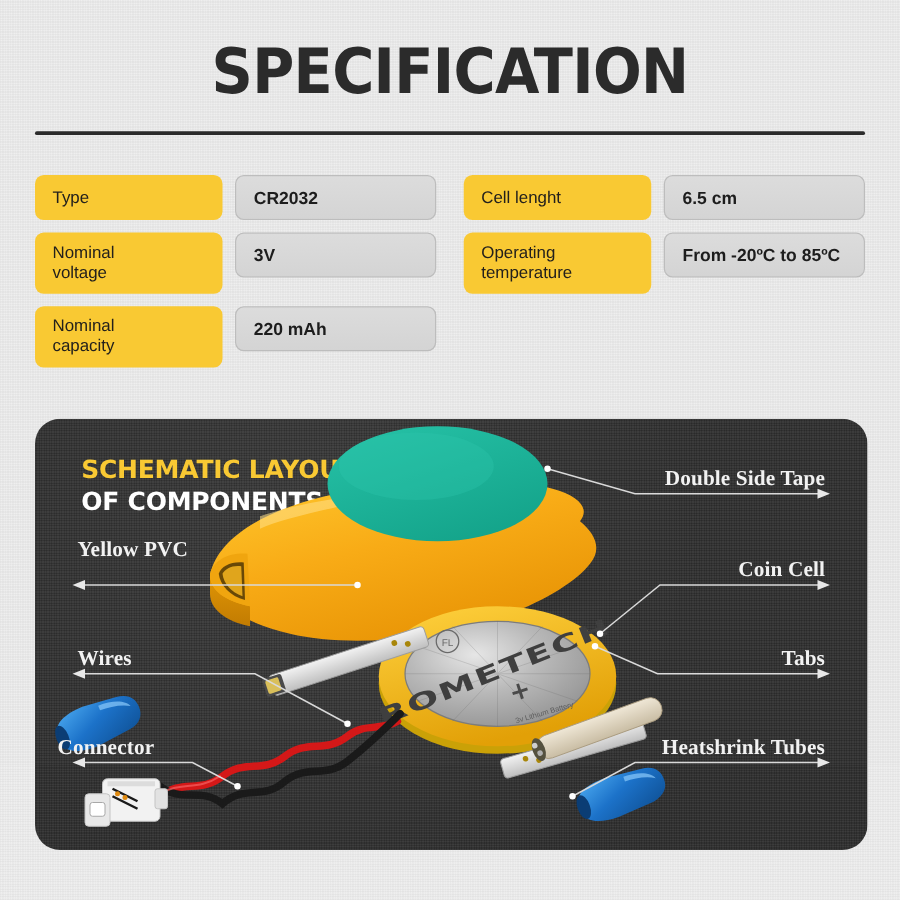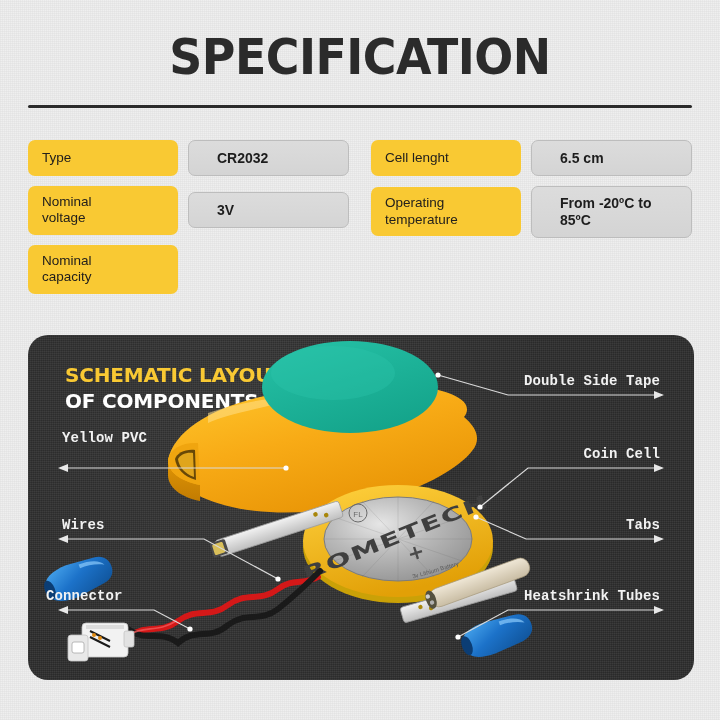--- a/index.html
+++ b/index.html
@@ -34,39 +34,39 @@
     position:absolute;left:28px;right:28px;top:105px;
     height:3px;background:#2b2b2b;border-radius:2px;
   }
 
   
   .spec{
     position:absolute;left:28px;top:140px;width:664px;
     display:grid;grid-template-columns:1fr 1fr;
     column-gap:22px;row-gap:10px;
   }
-  .spec-row{display:flex;gap:10px;align-items:center;}
+  .spec-row{display:flex;gap:10px;align-items:flex-start;}
   .spec-col-left .spec-key{flex:0 0 150px;}
   .spec-col-left .spec-val{flex:1 1 auto;}
   .spec-col-right .spec-key{flex:0 0 150px;}
   .spec-col-right .spec-val{flex:1 1 auto;}
   .spec-key{
     background:#f9c933;border-radius:7px;
     display:flex;align-items:center;
     padding:8px 14px;
     font-size:13.5px;color:#23201c;
     line-height:1.22;
     min-height:36px;
     box-sizing:border-box;
   }
   .spec-val{
     background:linear-gradient(180deg,#dcdcdc,#d4d4d4);
     border:1px solid #bdbdbd;border-radius:7px;
     display:flex;align-items:center;
-    padding:8px 28px;
+    padding:8px 14px;
     font-size:14px;font-weight:bold;color:#1d1d1d;
     line-height:1.2;
     min-height:36px;
     box-sizing:border-box;
   }
   .col{display:flex;flex-direction:column;row-gap:10px;}
 
   
   .panel{
     position:absolute;left:28px;top:335px;width:666px;height:345px;
@@ -82,22 +82,22 @@
     position:absolute;left:37px;top:28px;
     font-family:"DejaVu Sans", sans-serif;
     font-weight:bold;font-size:20px;line-height:1.28;
     letter-spacing:-0.2px;
   }
   .sch-title .l1{color:#f9c933;display:block;}
   .sch-title .l2{color:#ffffff;display:block;}
 
   .lbl{
     position:absolute;color:#f2f2f2;
-    font-size:14px;font-weight:bold;
-    font-family:Liberation Mono, monospace;
+    font-size:17px;font-weight:bold;
+    font-family:Liberation Serif, serif;
     white-space:nowrap;
     letter-spacing:.1px;
   }
 
   svg.leads{position:absolute;inset:0;width:666px;height:345px;pointer-events:none;}
   svg.art{position:absolute;inset:0;width:666px;height:345px;}
 </style>
 </head>
 <body>
 
@@ -112,20 +112,21 @@
     <div class="spec-row">
       <div class="spec-key">Type</div>
       <div class="spec-val">CR2032</div>
     </div>
     <div class="spec-row">
       <div class="spec-key">Nominal<br>voltage</div>
       <div class="spec-val">3V</div>
     </div>
     <div class="spec-row">
       <div class="spec-key">Nominal<br>capacity</div>
+      <div class="spec-val">220 mAh</div>
     </div>
   </div>
 
   <div class="col spec-col-right">
     <div class="spec-row">
       <div class="spec-key">Cell lenght</div>
       <div class="spec-val">6.5 cm</div>
     </div>
     <div class="spec-row">
       <div class="spec-key">Operating<br>temperature</div>

